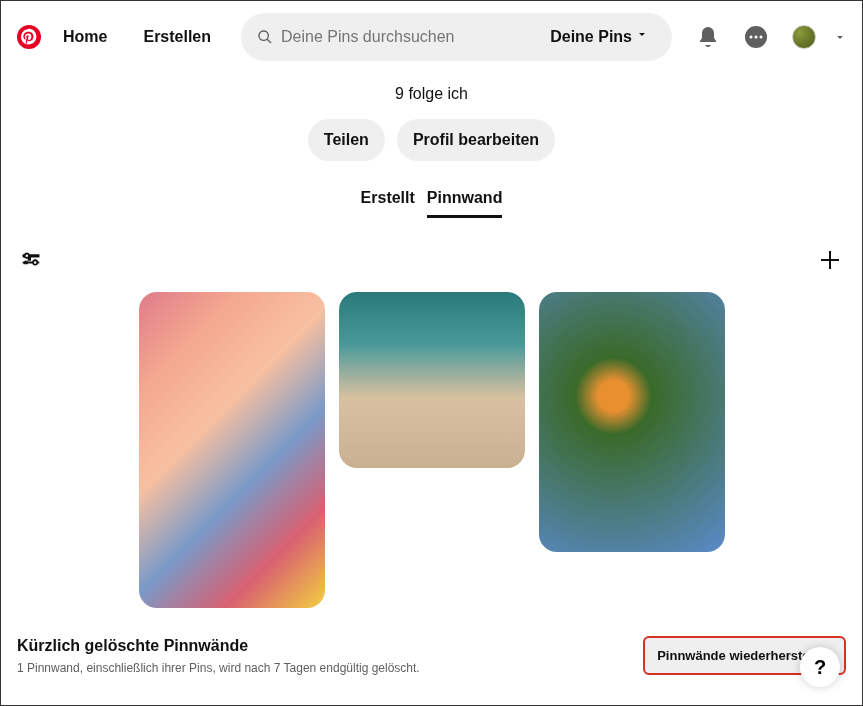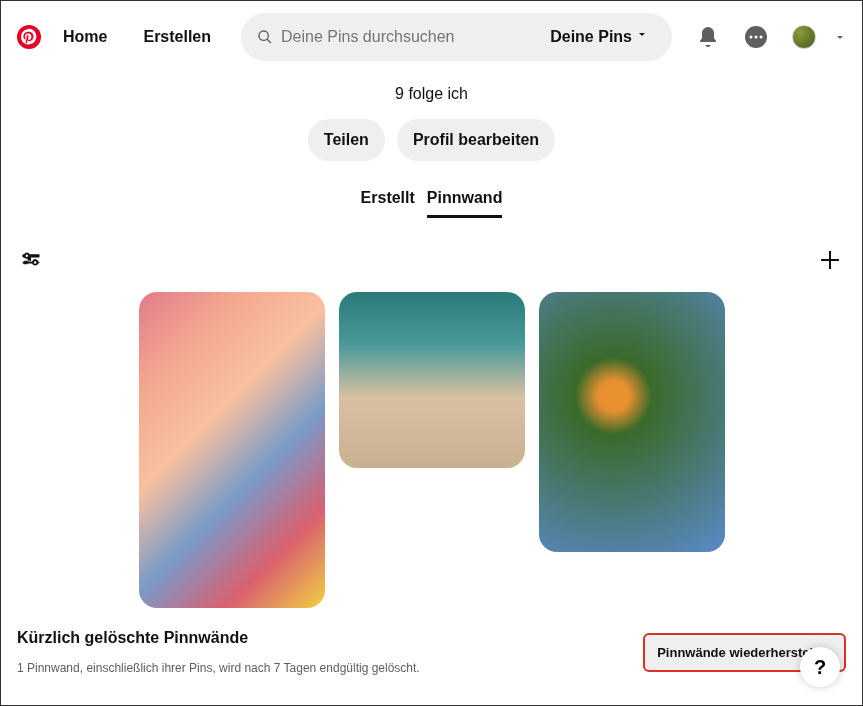--- a/index.html
+++ b/index.html
@@ -26,21 +26,21 @@
     .toolbar { display: flex; justify-content: space-between; align-items: center; padding: 0 20px 16px; }
     .toolbar-icon { cursor: pointer; }
     
     .pins-grid { display: flex; justify-content: center; gap: 14px; padding: 0 20px; }
     .pin { border-radius: 18px; overflow: hidden; }
     .pin1 { width: 186px; height: 316px; background: linear-gradient(135deg, #e07a8a 0%, #f4a890 20%, #f8c0a0 40%, #7a9ac8 60%, #d86070 80%, #f2d040 100%); }
     .pin2 { width: 186px; height: 176px; background: linear-gradient(180deg, #2a7a7a 0%, #4a9a9a 30%, #d8c0a0 60%, #c8b090 100%); }
     .pin3 { width: 186px; height: 260px; background: radial-gradient(circle at 40% 40%, #e89030 8%, #3a6a2a 20%, #5a8aca 100%); }
     
     .deleted-section { position: absolute; bottom: 30px; left: 16px; right: 16px; display: flex; justify-content: space-between; align-items: center; }
-    .deleted-text h3 { font-size: 16px; font-weight: 600; color: #111; margin-bottom: 14px; }
+    .deleted-text h3 { font-size: 16px; font-weight: 600; color: #111; margin-bottom: 6px; }
     .deleted-text p { font-size: 12px; color: #5f5f5f; }
     .restore-btn { border: 2px solid #d93025; background: #efefef; border-radius: 6px; padding: 10px 12px; font-size: 13px; font-weight: 600; color: #111; cursor: pointer; }
     
     .help-btn { position: absolute; bottom: 18px; right: 22px; width: 40px; height: 40px; border-radius: 50%; background: #fff; box-shadow: 0 0 8px rgba(0,0,0,0.2); display: flex; align-items: center; justify-content: center; font-size: 20px; font-weight: 700; cursor: pointer; }
   </style>
 </head>
 <body>
 
 <div class="header">
   <div class="logo">

